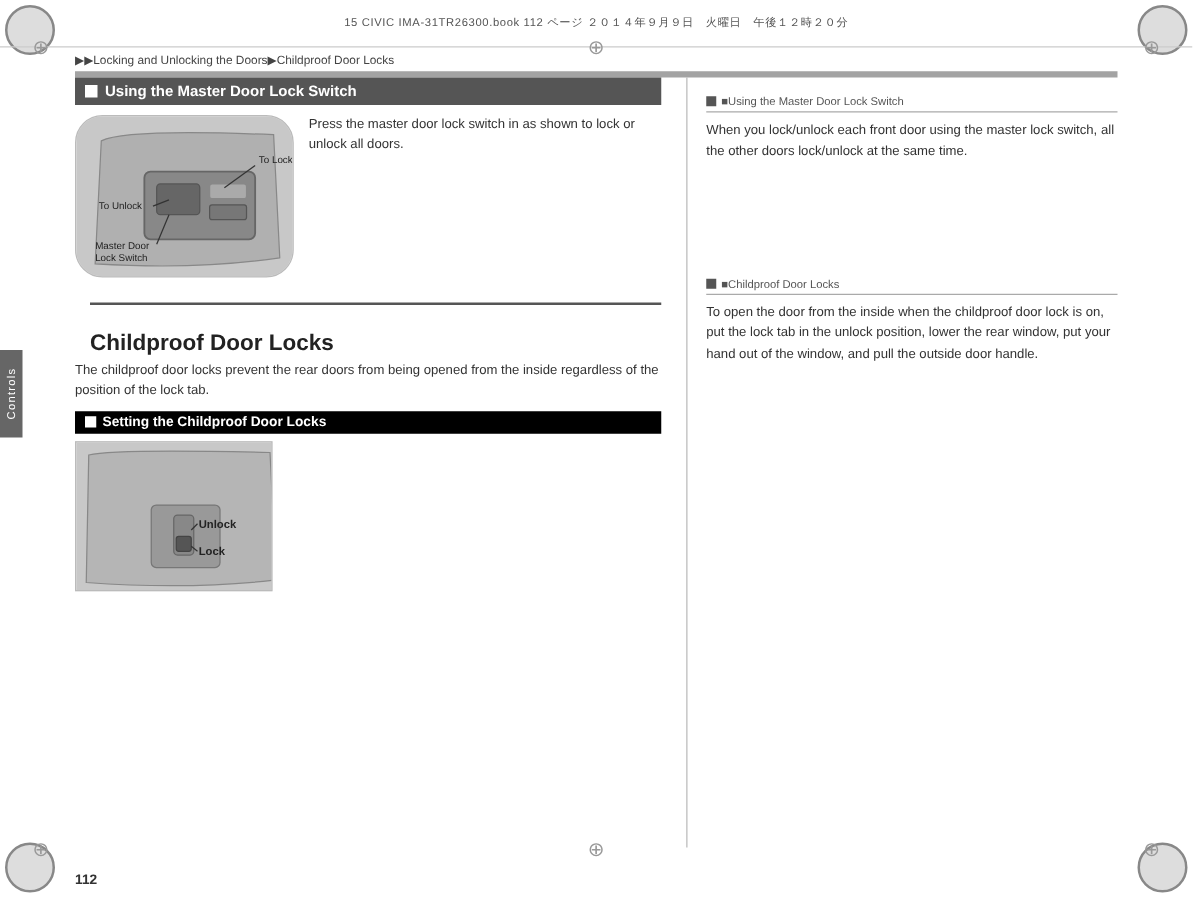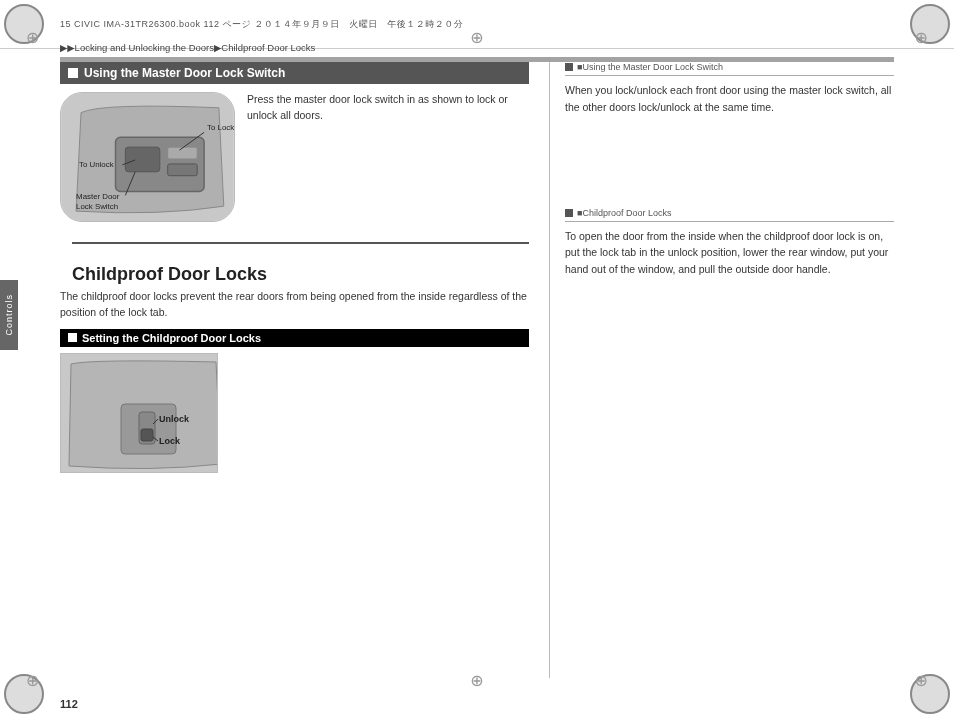--- a/index.html
+++ b/index.html
@@ -21,25 +21,26 @@
       border: 2px solid #999;
       background: #fff;
     }
 
     
     .header-bar {
       position: absolute;
       top: 0;
       left: 0;
       right: 0;
-      height: 49px;
+      height: 38px;
       border-bottom: 1px solid #ccc;
       display: flex;
       align-items: center;
       padding: 0 60px;
+      justify-content: center;
     }
 
     .header-japanese {
       font-size: 9px;
       color: #555;
       letter-spacing: 0.5px;
     }
 
     
     .breadcrumb-bar {
@@ -191,20 +192,21 @@
       font-size: 11px;
       font-weight: bold;
       color: #222;
       margin-top: 8px;
       margin-bottom: 4px;
     }
 
     
     .info-box {
       margin-bottom: 12px;
+      margin-top: 14px;
     }
 
     .info-box-header {
       font-size: 9px;
       color: #555;
       border-bottom: 1px solid #aaa;
       padding-bottom: 3px;
       margin-bottom: 6px;
       display: flex;
       align-items: center;

